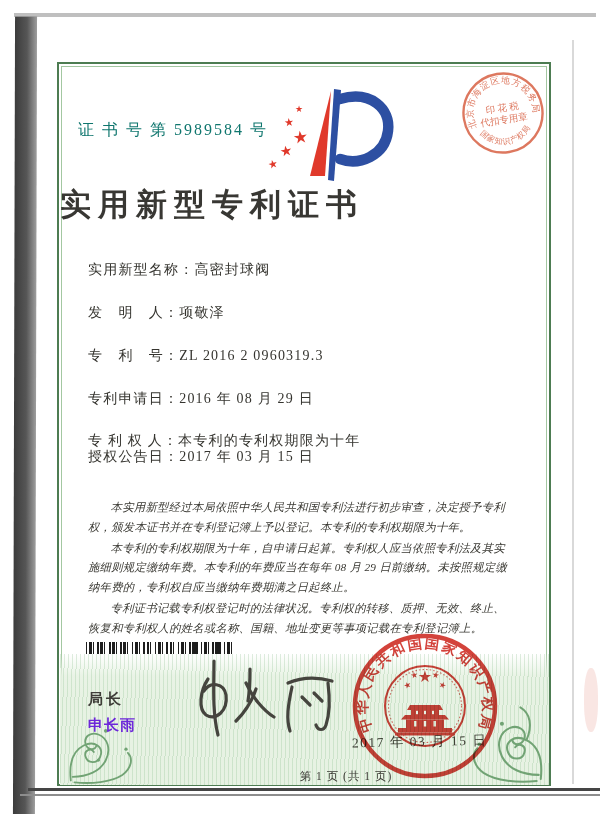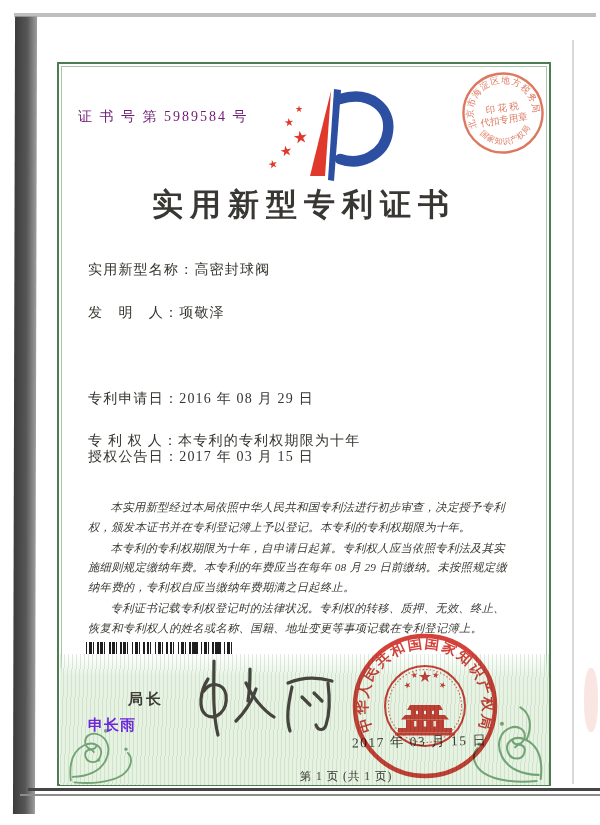--- a/index.html
+++ b/index.html
@@ -18,39 +18,39 @@
   
   .frame{position:absolute;left:57px;top:62px;width:494px;height:724px;
          border:2px solid #4d7c52;box-sizing:border-box;}
   .frame-inner{position:absolute;left:2px;top:2px;right:2px;bottom:2px;
                border:1px solid #a3c7a1;}
   .green-band{position:absolute;left:60px;top:654px;width:489px;height:131px;
       background:
         repeating-linear-gradient(92deg,rgba(137,190,140,.28) 0 1px,rgba(137,190,140,0) 1px 4px),
         linear-gradient(180deg,rgba(231,242,227,0) 0,rgba(231,242,227,.9) 22px,#e7f2e3 46px);}
   
-  .cert-number{position:absolute;left:78px;top:108px;font-size:14px;letter-spacing:2px;
-               color:#701a75;}
+  .cert-number{position:absolute;left:78px;top:120px;font-size:16px;letter-spacing:2px;
+               color:#0f766e;}
   .logo{position:absolute;left:248px;top:84px;width:150px;height:104px;}
-  .title{position:absolute;left:60px;top:184px;width:488px;text-align:center;
+  .title{position:absolute;left:60px;top:184px;width:488px;text-align:left;
          font-size:31px;font-weight:600;letter-spacing:7px;color:#383733;}
   
   .field{position:absolute;left:88px;font-size:14px;letter-spacing:1.2px;color:#35342f;white-space:nowrap;}
   .f1{top:261px}.f2{top:304px}.f3{top:347px}.f4{top:390px}.f5{top:432px}.f6{top:448px}
   
   .body-text{position:absolute;left:88px;top:498px;width:424px;font-size:11.3px;
              line-height:19.8px;letter-spacing:.3px;color:#3a3933;font-style:italic;}
   .body-text p{margin:0 0 1px 0;text-indent:2em;}
   
   .barcode{position:absolute;left:86px;top:642px;width:146px;height:12px;
      background:
        repeating-linear-gradient(90deg,#1e1e1e 0 1.5px,#fff 1.5px 3px,#1e1e1e 3px 6px,#fff 6px 7px,
                                  #1e1e1e 7px 8px,#fff 8px 11.5px);}
   .signer-title{position:absolute;left:88px;top:690px;font-size:15px;letter-spacing:3px;
-      color:#3f3e39;font-family:Liberation Sans, sans-serif;font-weight:600;margin-left:40px;}
+      color:#3f3e39;font-family:Liberation Sans, sans-serif;font-weight:600;}
   .signer-name{position:absolute;left:88px;top:716px;font-size:15px;letter-spacing:1px;
       color:#6d28d9;font-family:"Liberation Sans","DejaVu Sans",sans-serif;font-weight:600;}
   .signature{position:absolute;left:180px;top:653px;width:172px;height:92px;}
   
   .seal-tax{position:absolute;left:459px;top:69px;width:88px;height:88px;opacity:.88;
             transform:rotate(-9deg);}
   .seal-main{position:absolute;left:343px;top:626px;width:164px;height:164px;opacity:.93;
              mix-blend-mode:multiply;}
   .seal-date{position:absolute;left:352px;top:733px;font-size:13.5px;letter-spacing:1.5px;
              color:#44433c;transform:rotate(-1.2deg);mix-blend-mode:multiply;white-space:nowrap;}
@@ -105,20 +105,21 @@
     <text x="295" y="112" font-size="9" fill="#e0392b">★</text>
     <polygon points="331,91 325,176 310,176" fill="#e0392b"></polygon>
     <polygon points="334,89 341,90 334,181 328,180" fill="#2d4fa2"></polygon>
     <path d="M340,99 C371,90 391,109 388,131 C385,156 359,166 340,159" stroke="#2d4fa2" stroke-width="10.5" fill="none" stroke-linecap="round"></path>
   </svg>
 
   <div class="title">实用新型专利证书</div>
 
   <div class="field f1"><span>实用新型名称：</span><span>高密封球阀</span></div>
   <div class="field f2"><span>发　明　人：</span><span>项敬泽</span></div>
+  <div class="field f3"><span>专　利　号：</span><span>ZL 2016 2 0960319.3</span></div>
   <div class="field f4"><span>专利申请日：</span><span>2016 年 08 月 29 日</span></div>
   <div class="field f5"><span>专 利 权 人：</span><span>本专利的专利权期限为十年</span></div>
   <div class="field f6"><span>授权公告日：</span><span>2017 年 03 月 15 日</span></div>
 
   <div class="body-text">
     <p>本实用新型经过本局依照中华人民共和国专利法进行初步审查，决定授予专利权，颁发本证书并在专利登记簿上予以登记。本专利的专利权期限为十年。</p>
     <p>本专利的专利权期限为十年，自申请日起算。专利权人应当依照专利法及其实施细则规定缴纳年费。本专利的年费应当在每年 08 月 29 日前缴纳。未按照规定缴纳年费的，专利权自应当缴纳年费期满之日起终止。</p>
     <p>专利证书记载专利权登记时的法律状况。专利权的转移、质押、无效、终止、恢复和专利权人的姓名或名称、国籍、地址变更等事项记载在专利登记簿上。</p>
   </div>
 

